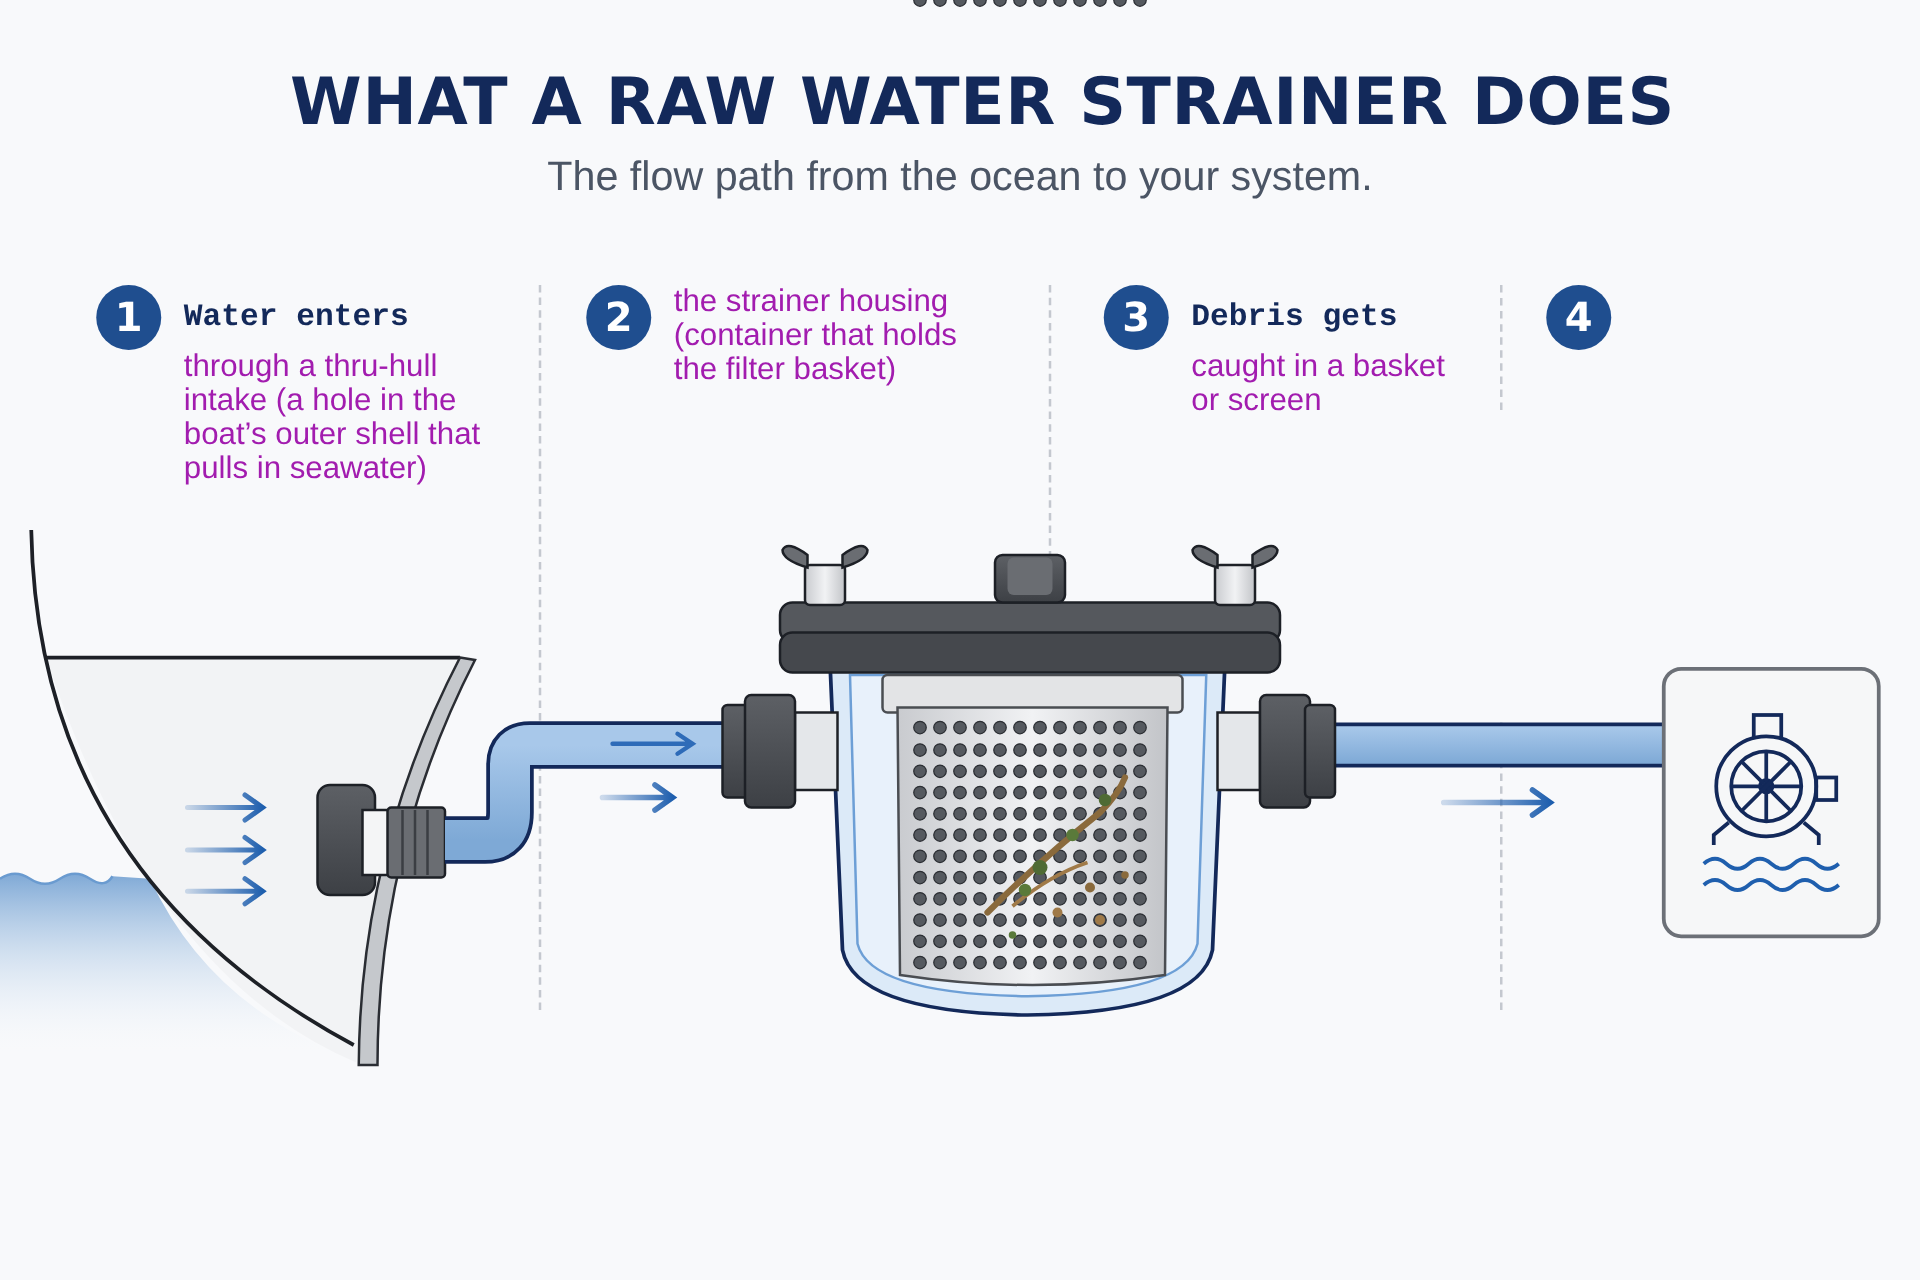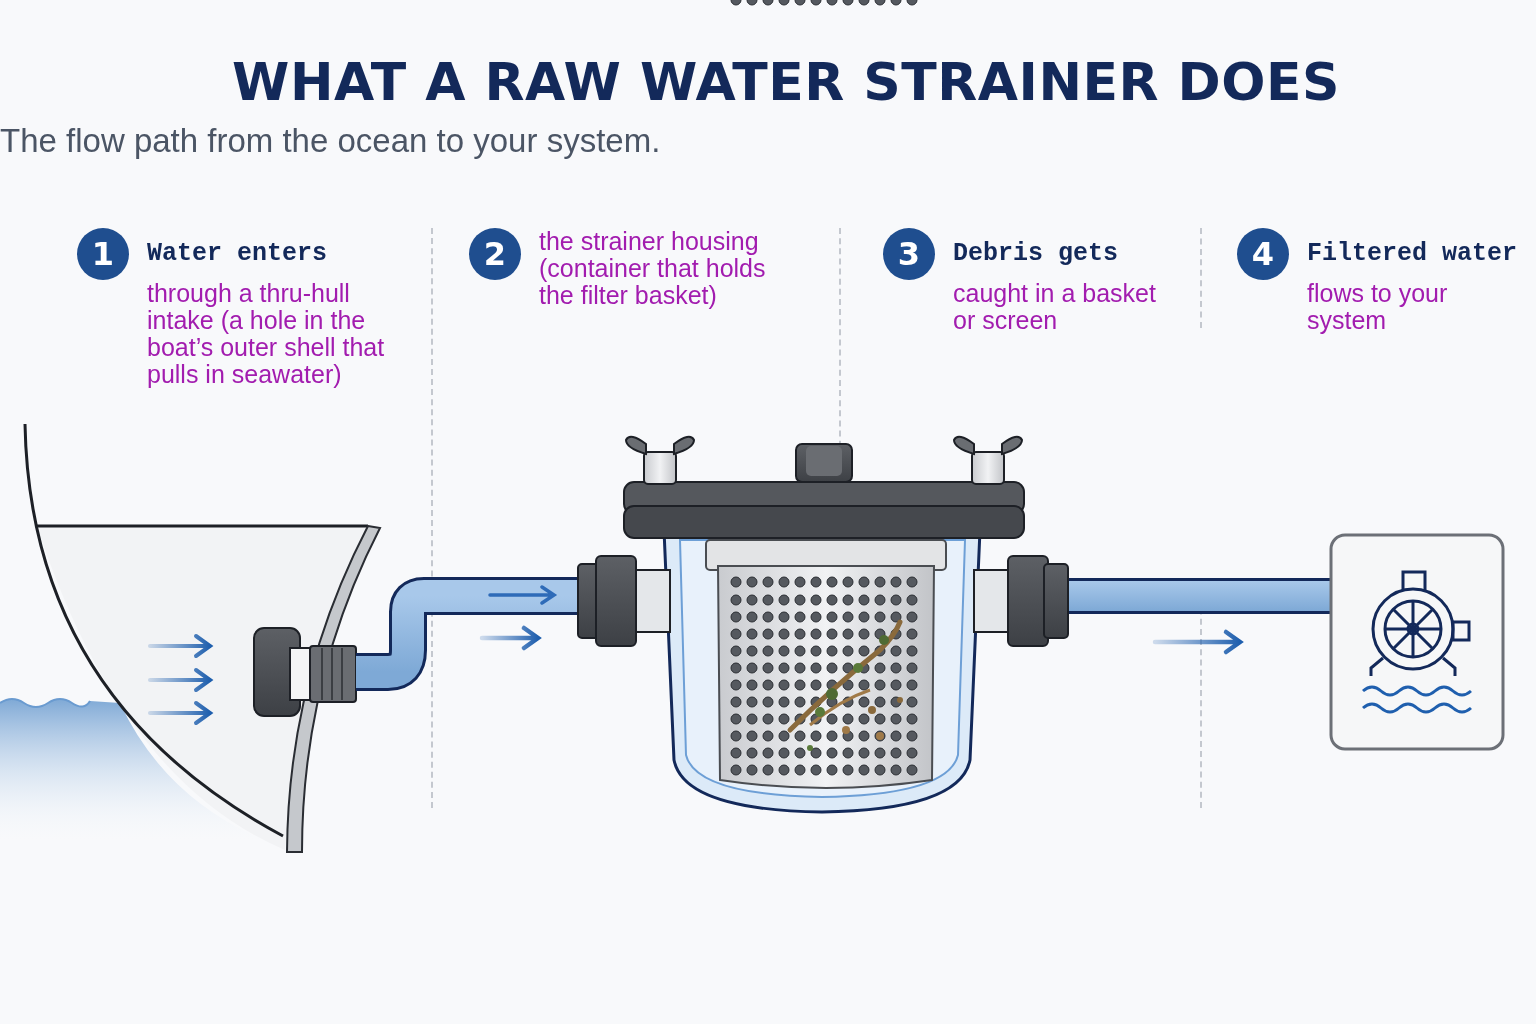--- a/index.html
+++ b/index.html
@@ -7,21 +7,21 @@
     width:1536px; height:1024px; overflow:hidden; position:relative;
     background:#f8f9fb;
     font-family:"Liberation Sans", "DejaVu Sans", sans-serif;
   }
   .title {
     position:absolute; left:0; right:0; top:52px; text-align:center;
     font-family:"DejaVu Sans", sans-serif; font-weight:bold;
     font-size:52px; letter-spacing:0.5px; color:#13295a;padding-left:36px;
   }
   .subtitle {
-    position:absolute; left:0; right:0; top:122px; 
+    position:absolute; left:0; right:0; top:122px; text-align:center;
     font-size:33px; color:#4b5565;
   }
   .step { position:absolute; top:228px; display:flex; align-items:flex-start; }
   .badge {
     width:52px; height:52px; border-radius:50%; background:#1f4e8f;
     color:#fff; font-weight:bold; font-size:32px;
     display:flex; align-items:center; justify-content:center;
     font-family:"DejaVu Sans", sans-serif; flex:none;
   }
   .step-text { margin-left:18px; }
@@ -65,25 +65,20 @@
 <div class="step" style="left:883px;">
   <div class="badge">3</div>
   <div class="step-text">
     <div class="step-head">Debris gets</div>
     <div class="step-body">caught in a basket
 or screen</div>
   </div>
 </div>
 <div class="step" style="left:1237px;">
   <div class="badge">4</div>
-  <div class="step-text">
-    <div class="step-head">Filtered water</div>
-    <div class="step-body">flows to your
-system</div>
-  </div>
 </div>
 
 <div class="divider" style="left:431px;"></div>
 <div class="divider" style="left:839px; height:320px;"></div>
 <div class="divider" style="left:1200px; height:100px; top:228px;"></div>
 <div class="divider" style="left:1200px; height:230px; top:578px;"></div>
 
 <svg class="art" width="1536" height="1024" viewBox="0 0 1536 1024">
   <defs>
     <linearGradient id="sea" x1="0" y1="0" x2="0" y2="1">

